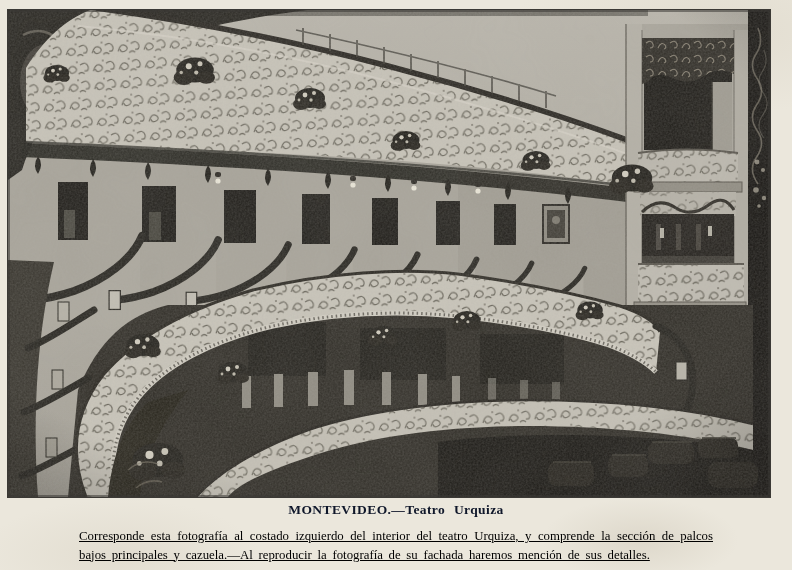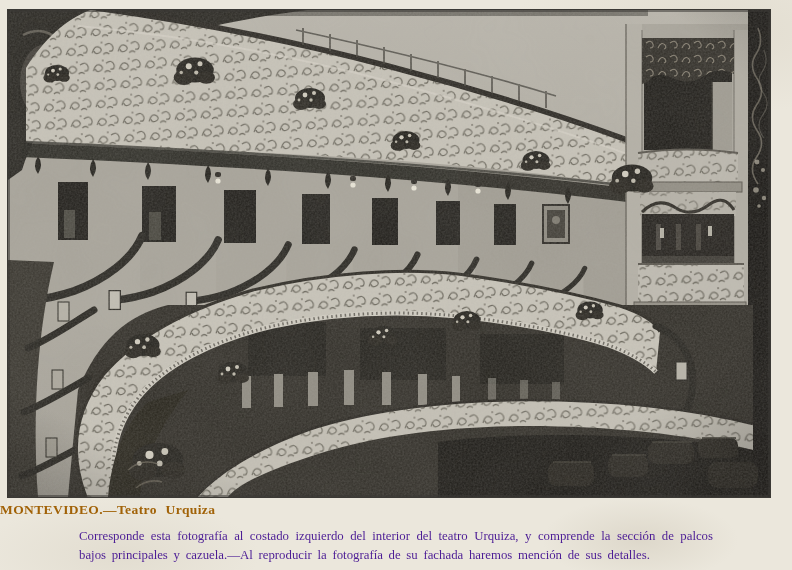--- a/index.html
+++ b/index.html
@@ -16,24 +16,24 @@
       radial-gradient(200px 80px at 120px 555px, rgba(185,175,155,.18), transparent 70%),
       radial-gradient(300px 120px at 720px 30px,  rgba(190,180,160,.20), transparent 70%);
   }
   figure.photo{
     margin:0;position:absolute;left:8px;top:10px;width:762px;height:487px;
     outline:1px solid #3b3935;background:#aba79d;
   }
   figure.photo svg{display:block;width:762px;height:487px;}
   .caption{position:absolute;left:0;top:501px;width:792px;}
   .cap-title{
-    text-align:left;font-weight:bold;font-size:13.5px;line-height:17px;
-    letter-spacing:.4px;word-spacing:5px;color:#a16207;
+    text-align:center;font-weight:bold;font-size:13.5px;line-height:17px;
+    letter-spacing:.4px;word-spacing:5px;color:#0f172a;
   }
-  .cap-body{position:absolute;left:79px;top:26px;width:634px;color:#4c1d95;}
+  .cap-body{position:absolute;left:79px;top:26px;width:634px;color:#000000;text-decoration:underline;}
   .cap-line{margin:0;font-size:12.8px;line-height:18.5px;}
   .cap-just{text-align:justify;text-align-last:justify;word-spacing:2px;}
   .cap-center{text-align:left;word-spacing:2.5px;}
 </style>
 </head>
 <body>
 
 <div class="page">
   <div class="page-stains"></div>
 

